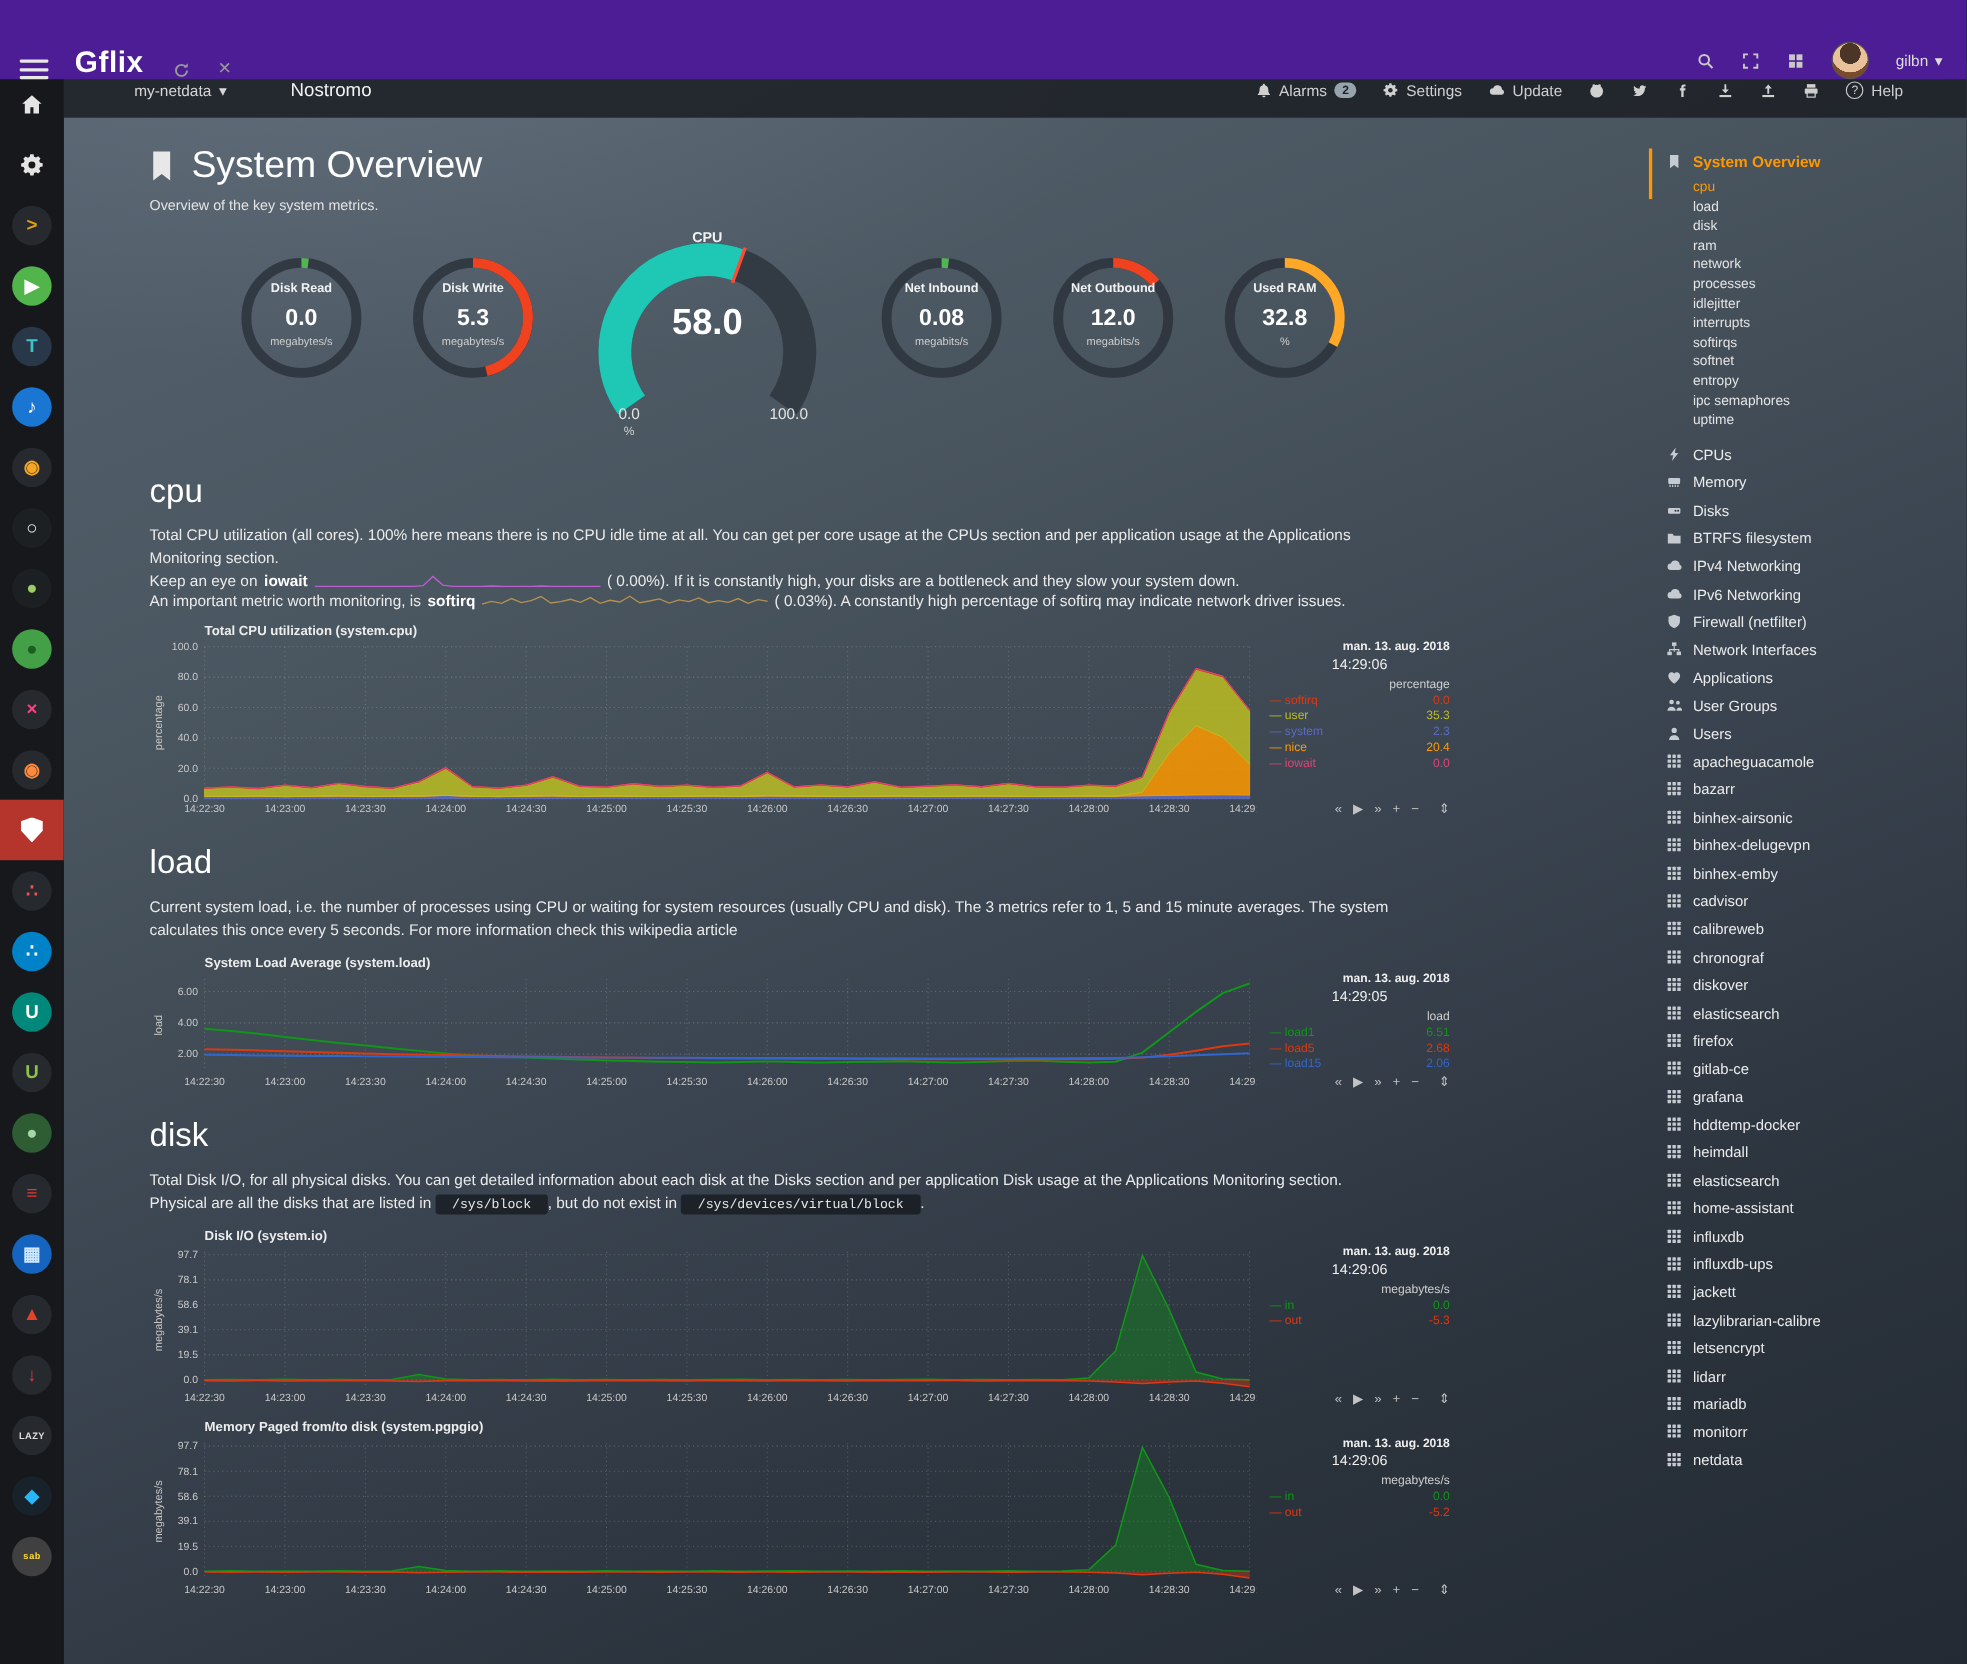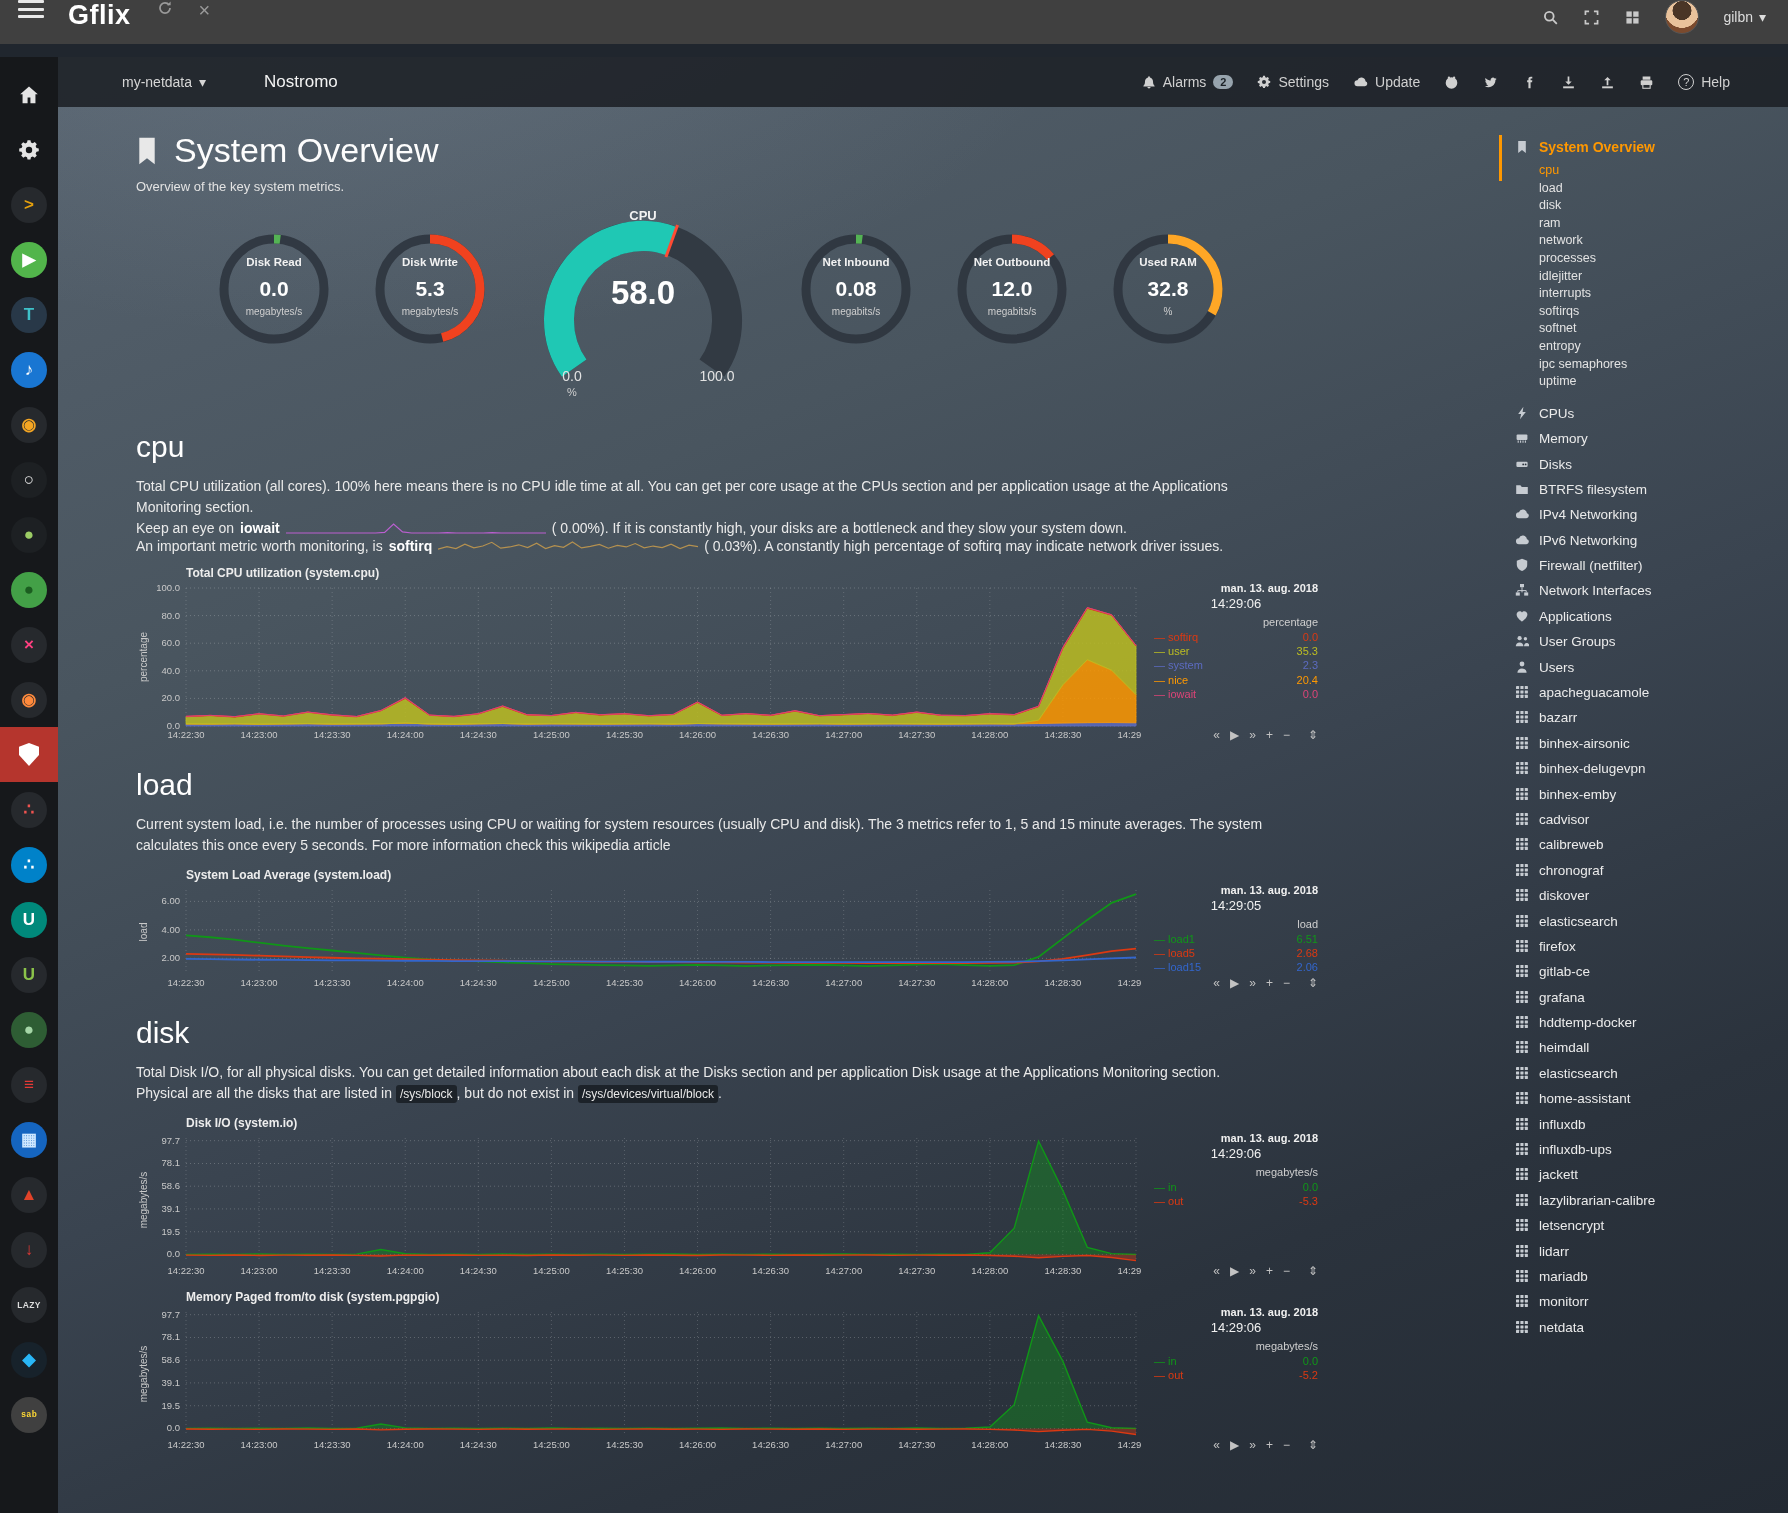--- a/index.html
+++ b/index.html
@@ -1,20 +1,20 @@
 <!DOCTYPE html>
 <html><head>
 <meta charset="utf-8">
 <style>
 *{margin:0;padding:0;box-sizing:border-box}
 html,body{width:1788px;height:1513px}
 body{position:relative;overflow:hidden;background:#20262e;font-family:"Liberation Sans",sans-serif;color:#fff}
 svg{display:block}
 
-.topbar{position:absolute;top:0;left:0;width:100%;height:44px;background:#404040;display:flex;align-items:flex-start;z-index:40}
+.topbar{position:absolute;top:0;left:0;width:100%;height:72px;background:#4c1d95;display:flex;align-items:flex-end;z-index:40}
 .hamburger{width:26px;height:18px;margin-left:18px;display:flex;flex-direction:column;justify-content:space-between;cursor:pointer}
 .hamburger span{height:3px;background:#e8e8e8;border-radius:1px}
 .brand{font-size:27px;font-weight:bold;margin-left:24px;letter-spacing:.5px;color:#fff}
 .tb-ico{color:#9a9a9a;margin-left:26px;cursor:pointer;display:flex;align-items:center;font-size:20px;line-height:1}
 .tb-right{margin-left:auto;display:flex;align-items:center;gap:24px;margin-right:22px}
 .tb-right .tb-ico{margin-left:0;color:#c9c9c9}
 .avatar{width:34px;height:34px;border-radius:50%;border:1px solid #555;background:radial-gradient(circle at 50% 30%,#4a3526 0 34%,#e9c29b 35% 62%,#7b4a2d 63%)}
 .username{font-size:14px;color:#ddd;display:flex;align-items:center;gap:6px;cursor:pointer}
 
 .appbar{position:absolute;top:57px;left:0;width:58px;bottom:0;background:#16181b;display:flex;flex-direction:column;align-items:center;padding-top:10px;z-index:30;overflow:hidden}
@@ -46,21 +46,21 @@
 .bg-value{position:absolute;top:66px;width:100%;text-align:center;font-size:33px;font-weight:bold;color:#fff}
 .bg-min{position:absolute;top:160px;left:18px;width:54px;text-align:center;font-size:14px;color:#e3e3e3}
 .bg-max{position:absolute;top:160px;left:160px;width:60px;text-align:center;font-size:14px;color:#e3e3e3}
 .bg-unit{position:absolute;top:178px;left:18px;width:54px;text-align:center;font-size:11px;color:#cfcfcf}
 .sec-h{font-size:30px;font-weight:400;color:#fff;margin:26px 0 12px}
 .para{font-size:14px;color:#eaeaea;line-height:1.5;width:1140px}
 .tipline{font-size:14px;color:#eaeaea;margin-top:2px;display:flex;align-items:center;gap:6px;white-space:nowrap}
 .tipline b{color:#fff}
 .spark{display:inline-flex;align-items:center}
 .wiki-link{color:#eaeaea;text-decoration:none;cursor:pointer}
-.codespan{font-family:Liberation Sans, sans-serif;font-size:12px;background:rgba(17,21,25,.7);padding:2px 4px;border-radius:3px;color:#e8e8e8}
+.codespan{font-family:Liberation Mono, monospace;font-size:12px;background:rgba(17,21,25,.7);padding:2px 15px;border-radius:3px;color:#e8e8e8}
 
 .chart{margin-top:12px;width:1210px;position:relative}
 .chart-title{font-size:12px;font-weight:bold;color:#ededed;margin-left:50px;margin-bottom:2px}
 .chart-row{display:flex}
 .legend{width:176px;position:relative;font-size:11px;padding-left:12px}
 .lg-date{text-align:right;font-weight:bold;color:#f0f0f0;font-size:11px;line-height:1.25}
 .lg-time{text-align:center;font-weight:normal;color:#f0f0f0;font-size:13px}
 .lg-unit{text-align:right;color:#cfcfcf;margin:5px 0 2px;font-size:11px}
 .lg-row{display:flex;justify-content:space-between;line-height:1.3;cursor:pointer}
 .toolbar{position:absolute;right:0;bottom:0;display:flex;gap:10px;color:#c3c3c3;font-size:12px;align-items:center}

